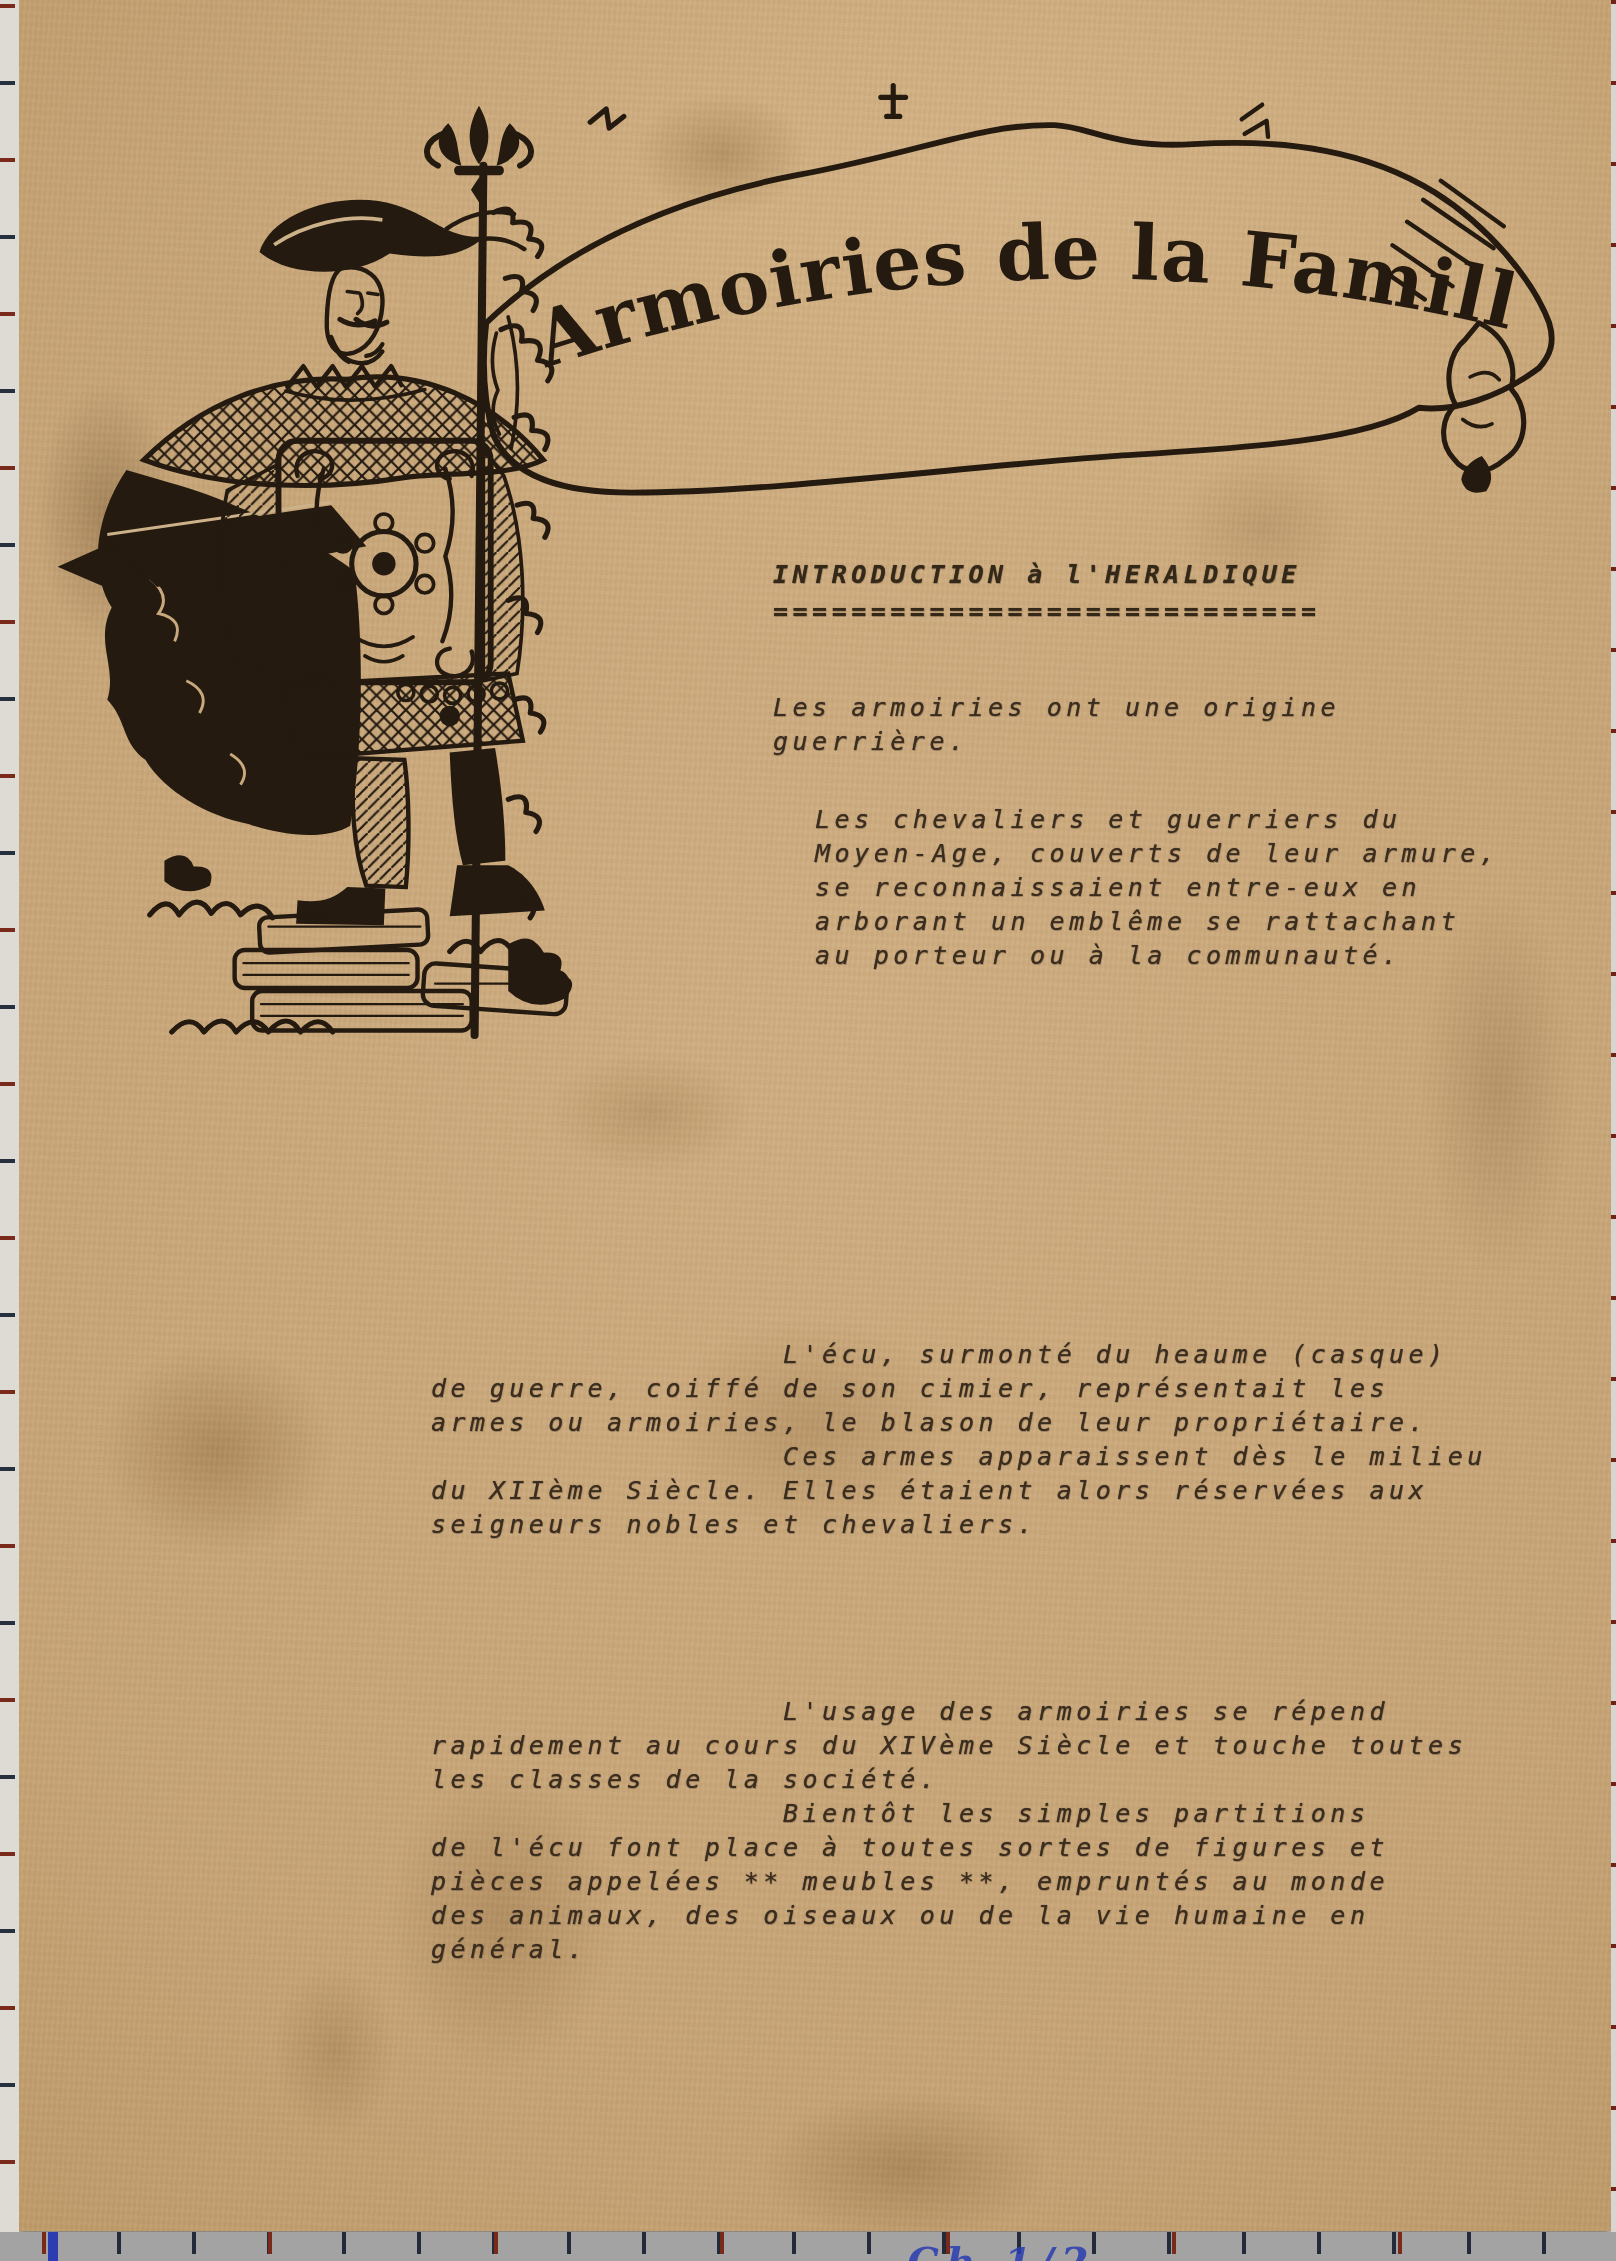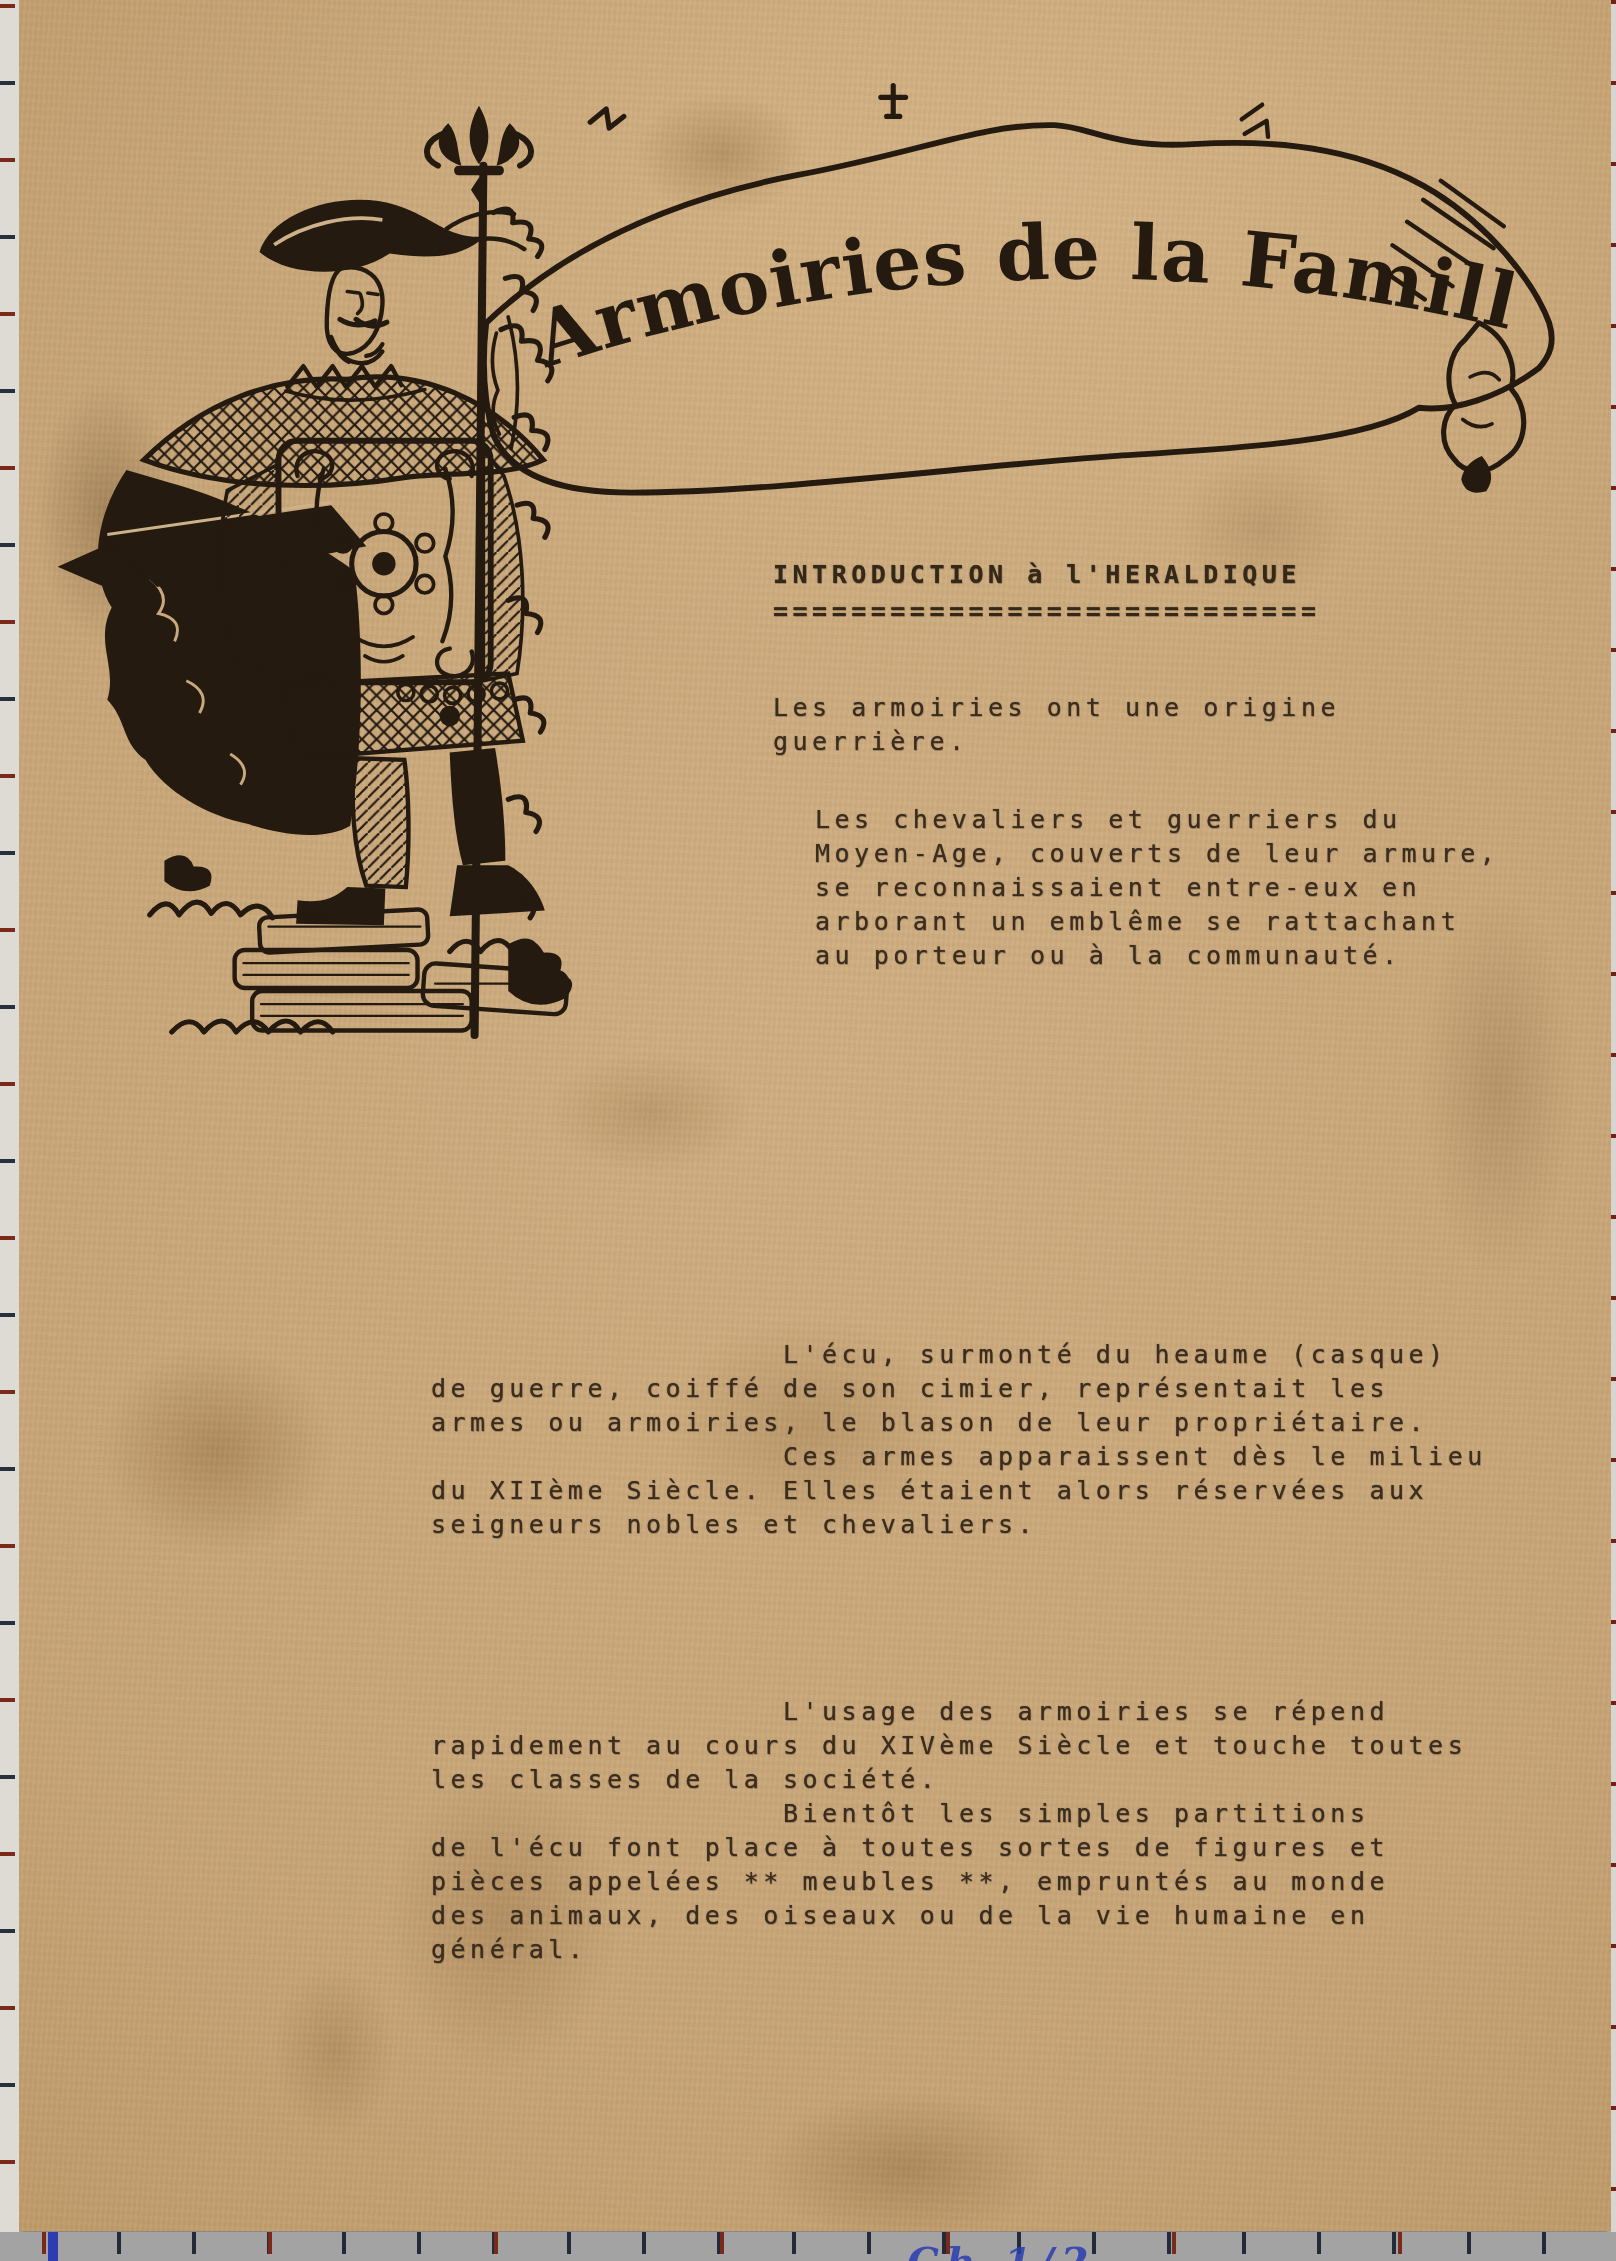--- a/index.html
+++ b/index.html
@@ -73,20 +73,21 @@
       repeating-linear-gradient(2deg,  rgba(255,245,220,.04) 0 3.7px, rgba(90,60,25,.04) 3.7px 8px);
   }
   
   .type{
     position:absolute;white-space:pre;
     font-family:"DejaVu Sans Mono",monospace;
     font-size:25px;line-height:34px;letter-spacing:4.5px;
     color:#3a2d1f;
     text-shadow:0 0 1px rgba(54,41,27,.75), 0.6px 0.6px 0 rgba(54,41,27,.25);
     z-index:2;
+    font-style:italic;
   }
   .heading{font-weight:bold;color:#342919;}
   
   .illus{position:absolute;z-index:2;}
   svg .ink{stroke:#241a10;fill:none;stroke-linecap:round;stroke-linejoin:round;}
   svg .fill{fill:#241a10;stroke:none;}
   .banner-title-text{
     font-family:"DejaVu Serif",serif;font-weight:bold;
     letter-spacing:2px;fill:#241a10;
   }

